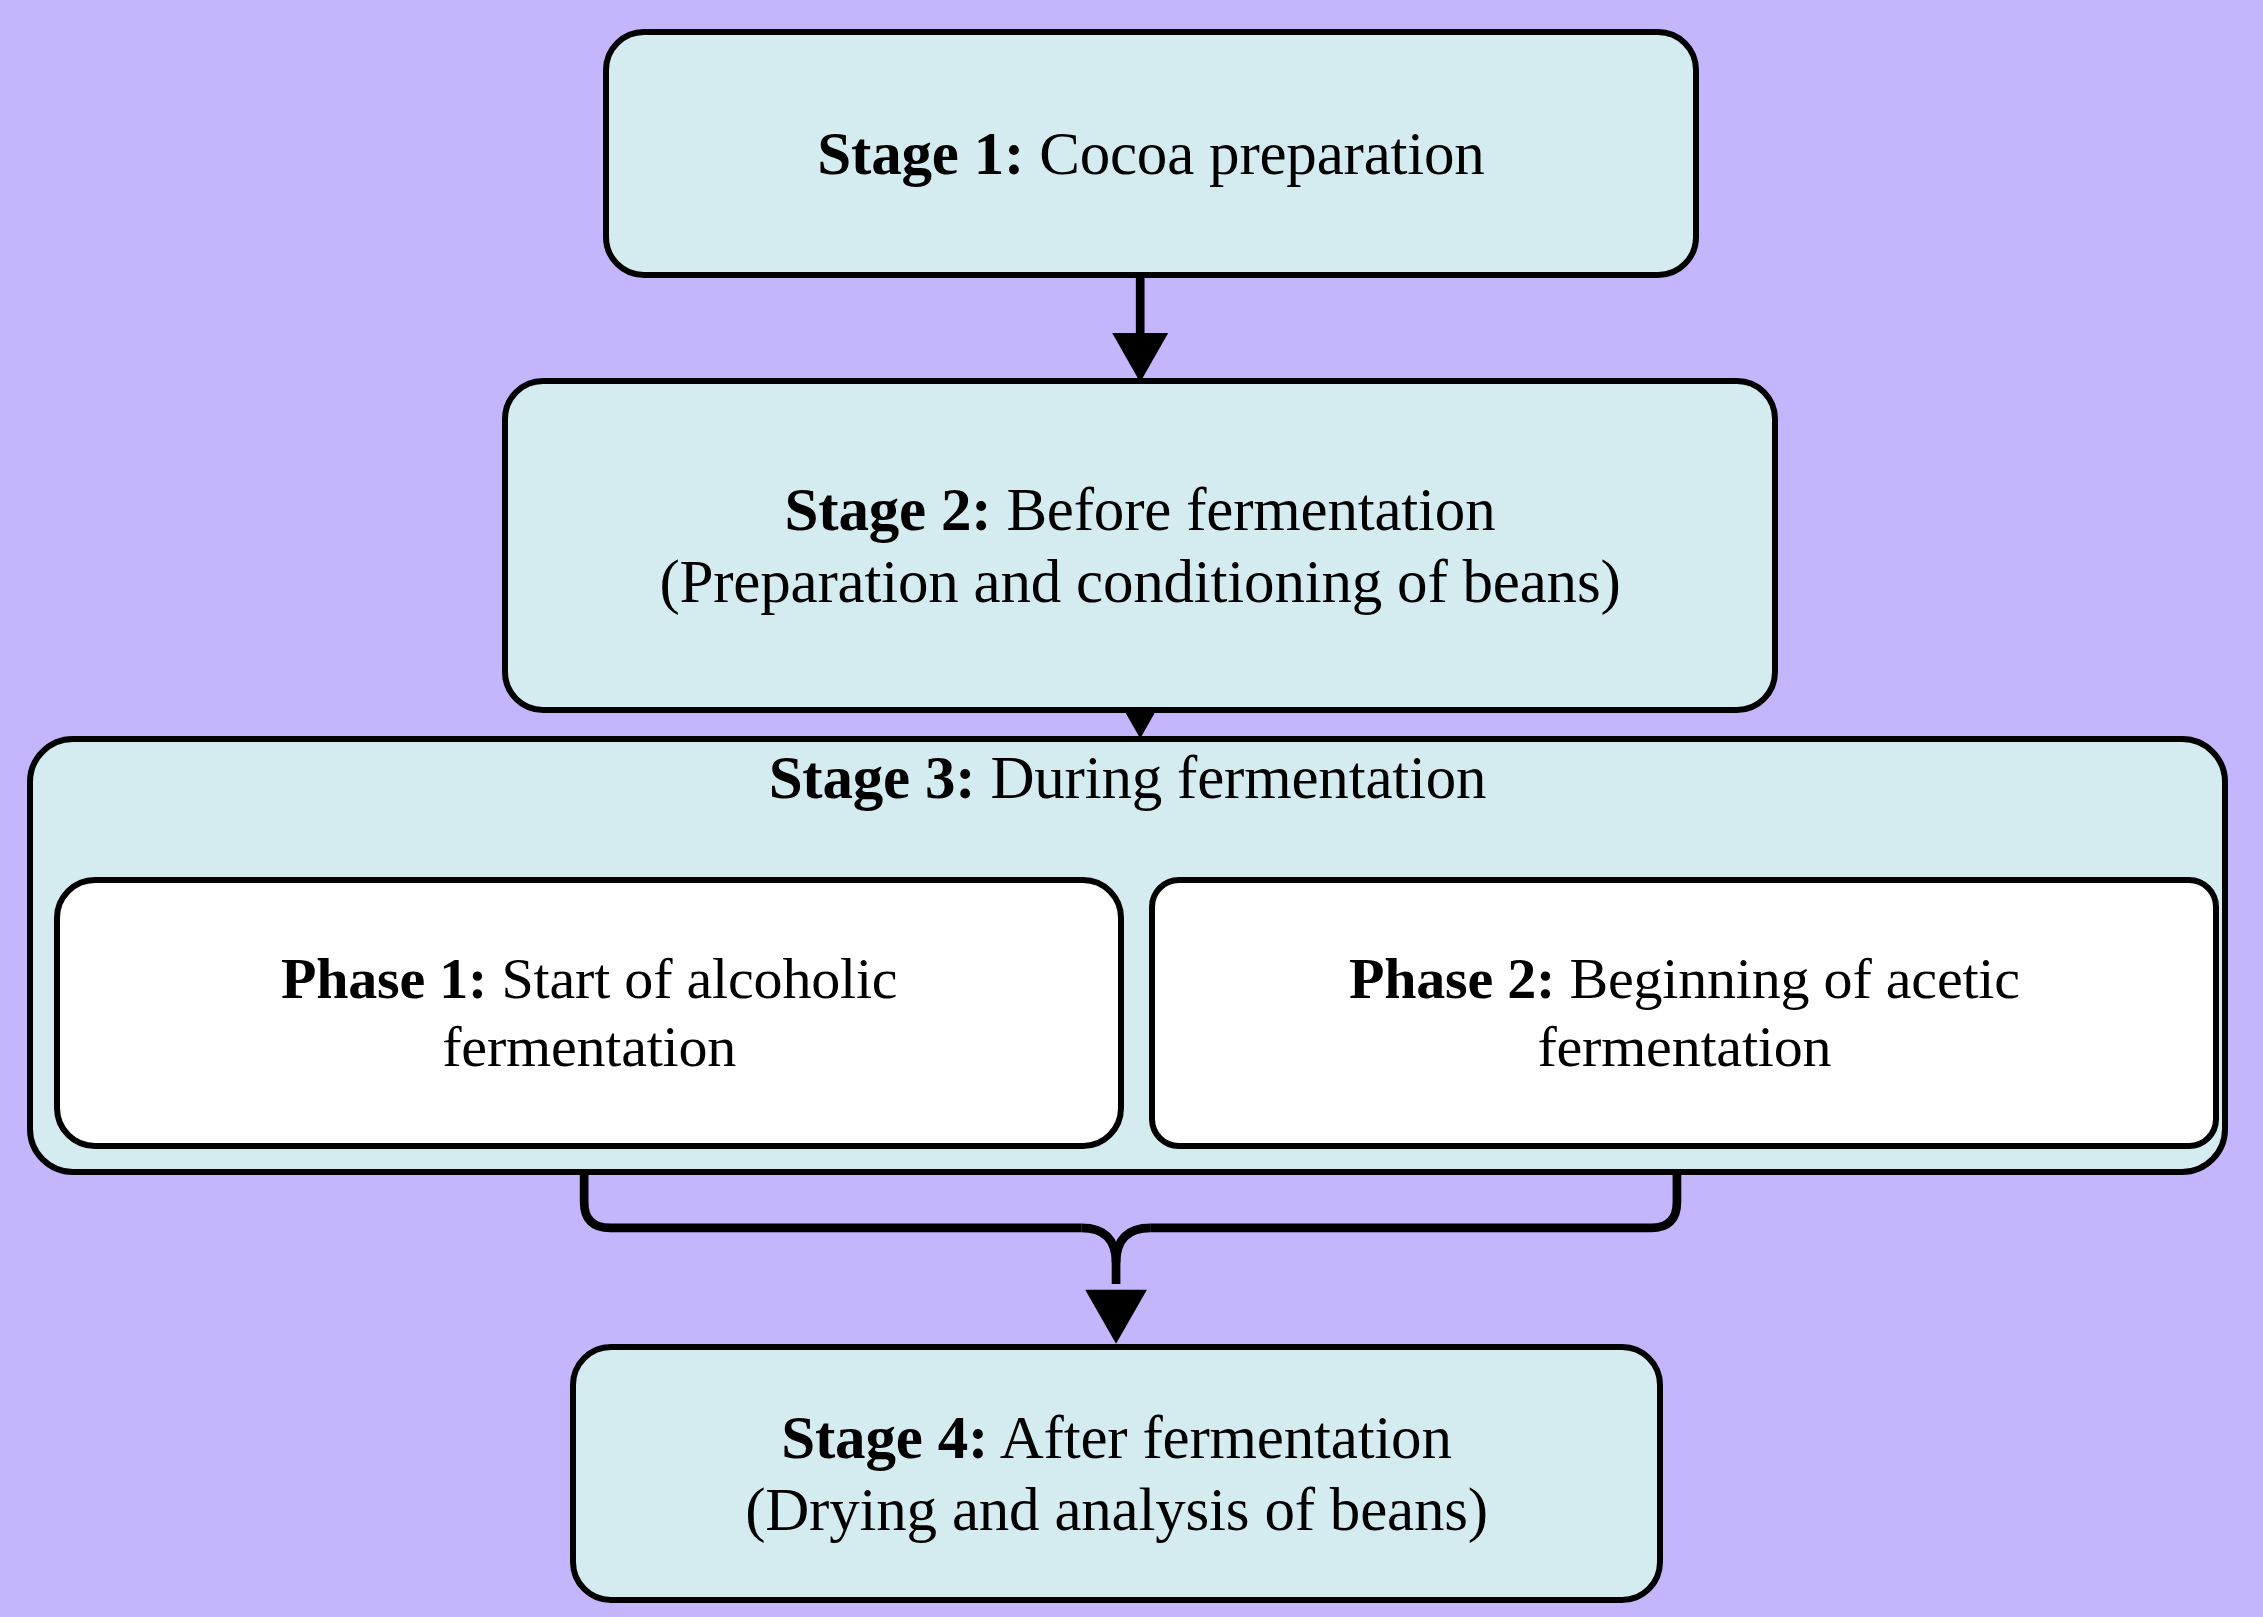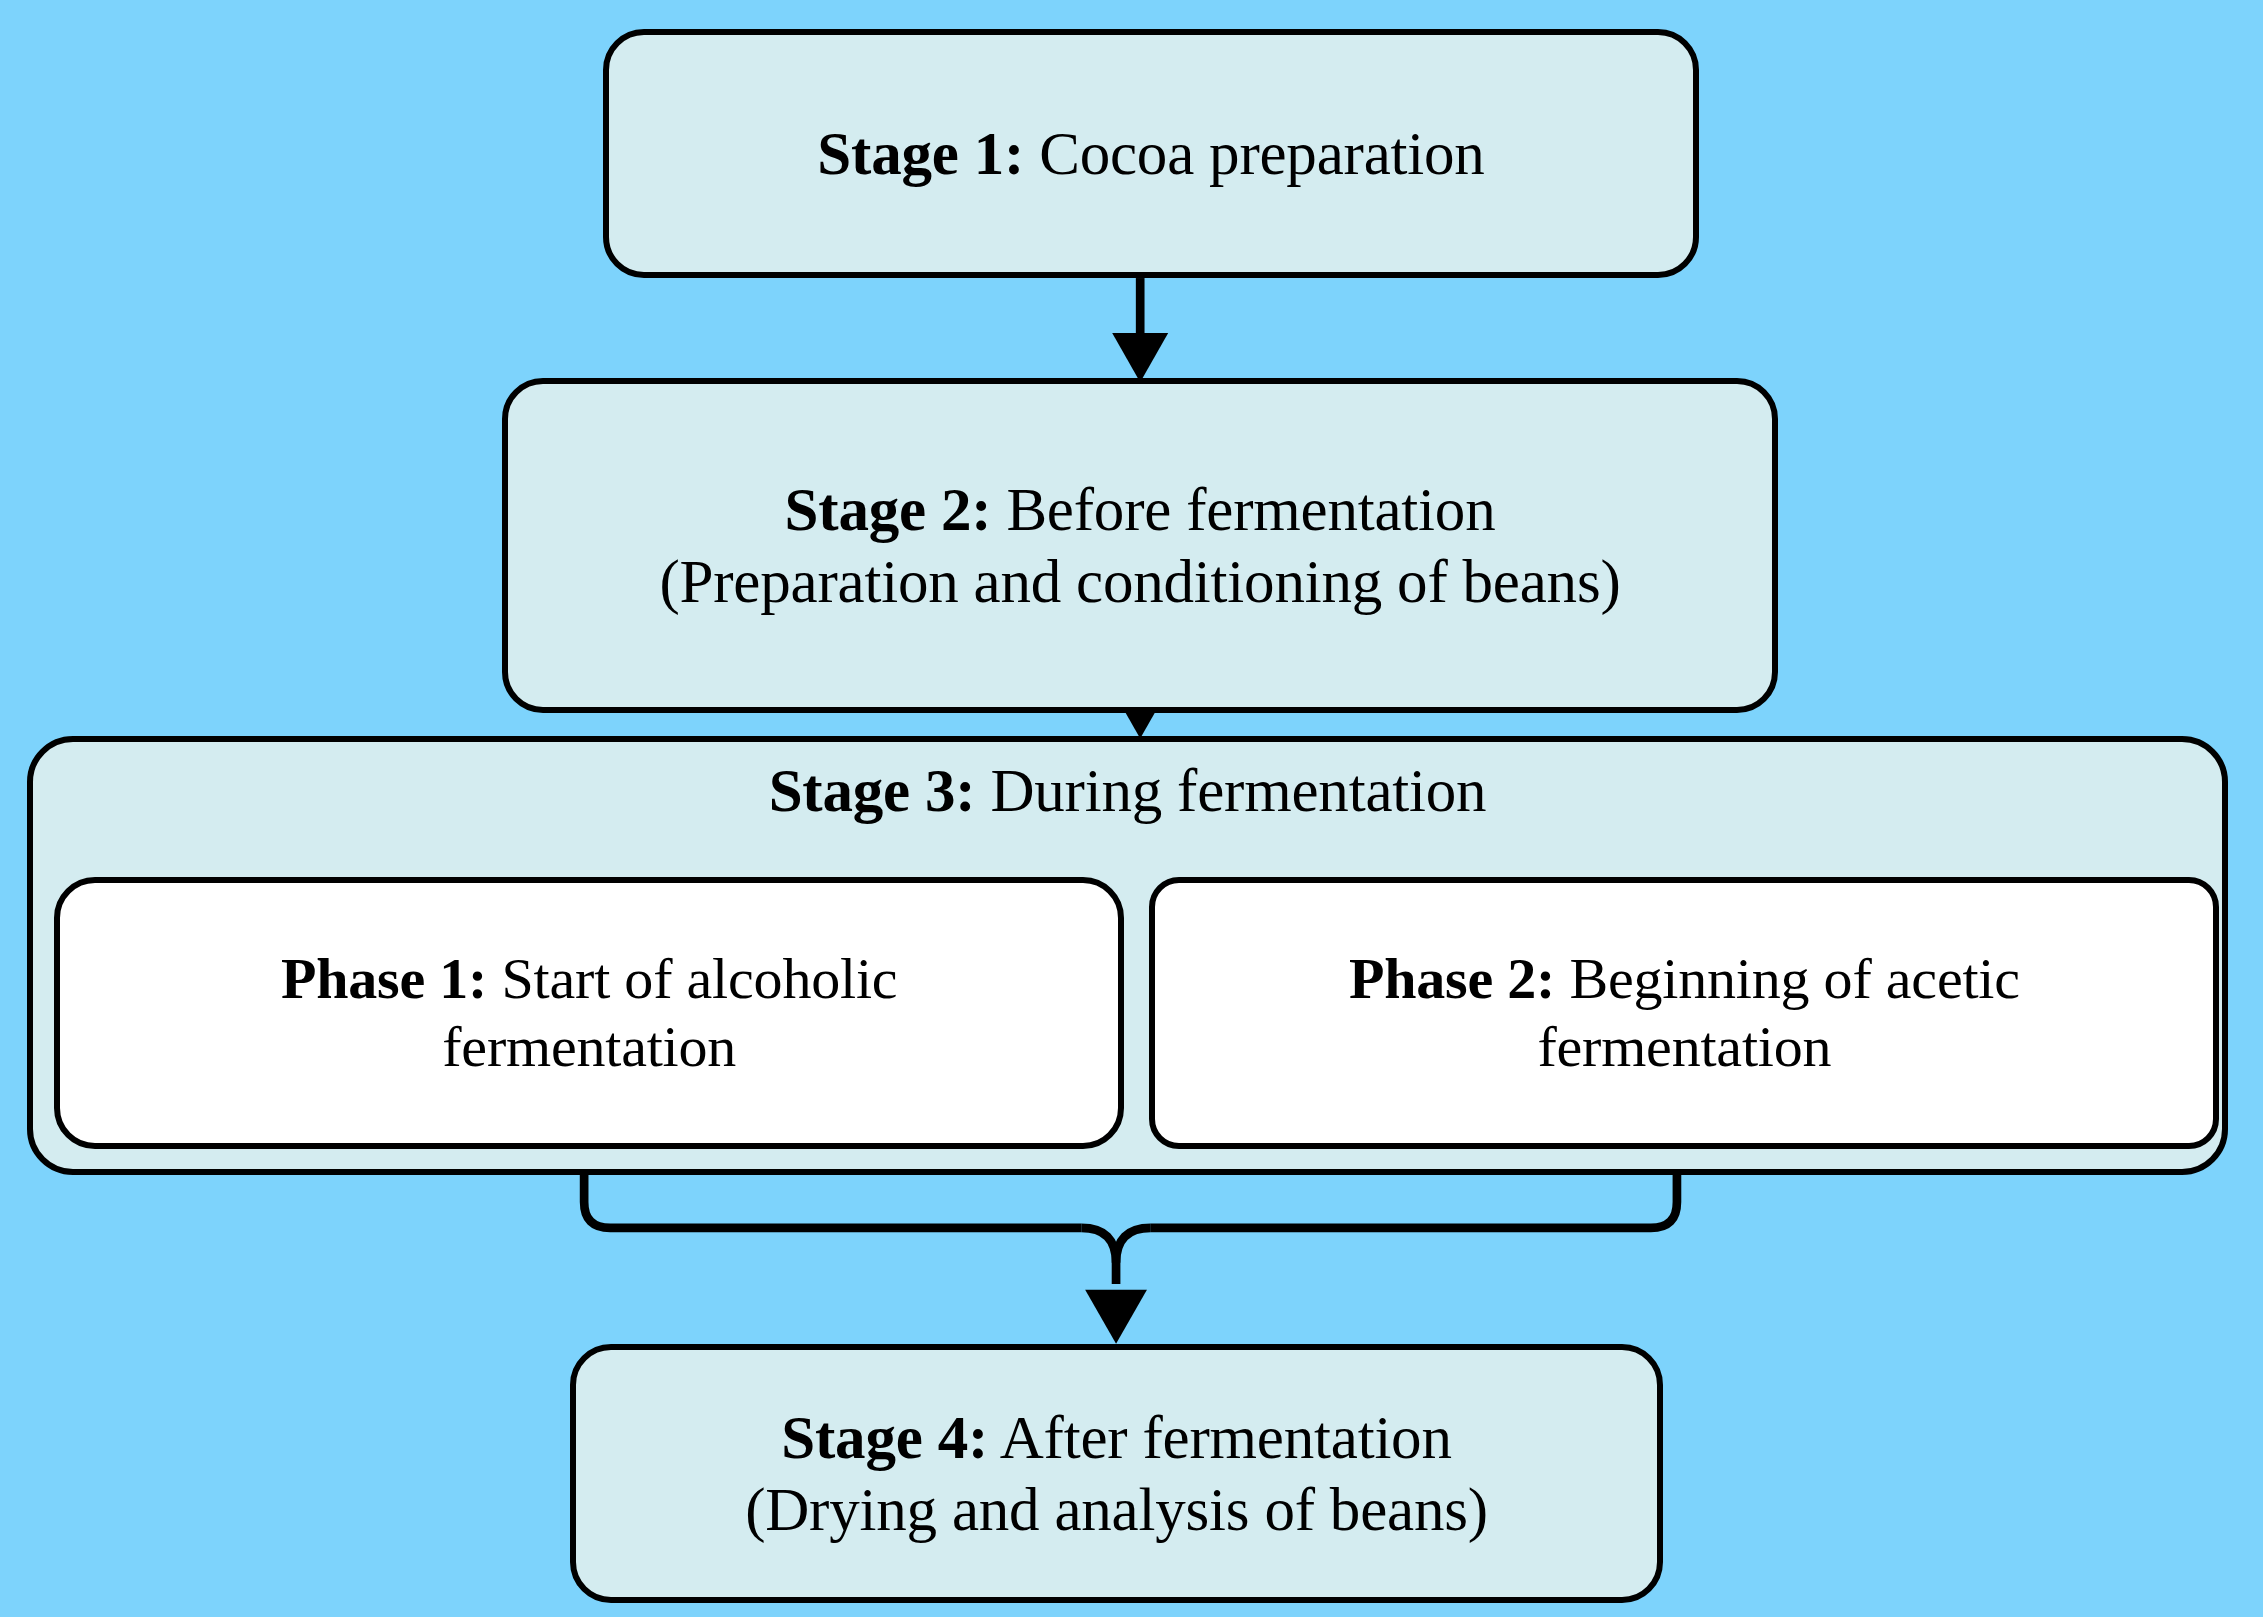--- a/index.html
+++ b/index.html
@@ -7,21 +7,21 @@
     padding: 0;
     background: #ffffff;
   }
   body {
     font-family: "Liberation Serif", "DejaVu Serif", serif;
   }
   #canvas {
     position: relative;
     width: 2263px;
     height: 1617px;
-    background: #7dd3fc;
+    background: #c4b5fd;
     overflow: hidden;
   }
   .node {
     position: absolute;
     box-sizing: border-box;
     border: 6.8px solid #000000;
     border-radius: 41px;
     display: flex;
     flex-direction: column;
     align-items: center;
@@ -47,21 +47,21 @@
     left: 502px; top: 378px;
     width: 1276px; height: 335px;
     font-size: 61px;
   }
   
   #stage3 {
     left: 27px; top: 736px;
     width: 2201px; height: 439px;
     border-radius: 46px;
     justify-content: flex-start;
-    padding-top: 13px;
+    padding-top: 0;
     font-size: 61px;
   }
   #stage3-title {
     font-size: 61px;
     margin: 0 0 13.5px 0;
   }
   #phase-row {
     position: absolute;
     left: 15.4px; top: 135px;
     width: 2170px; height: 272px;

